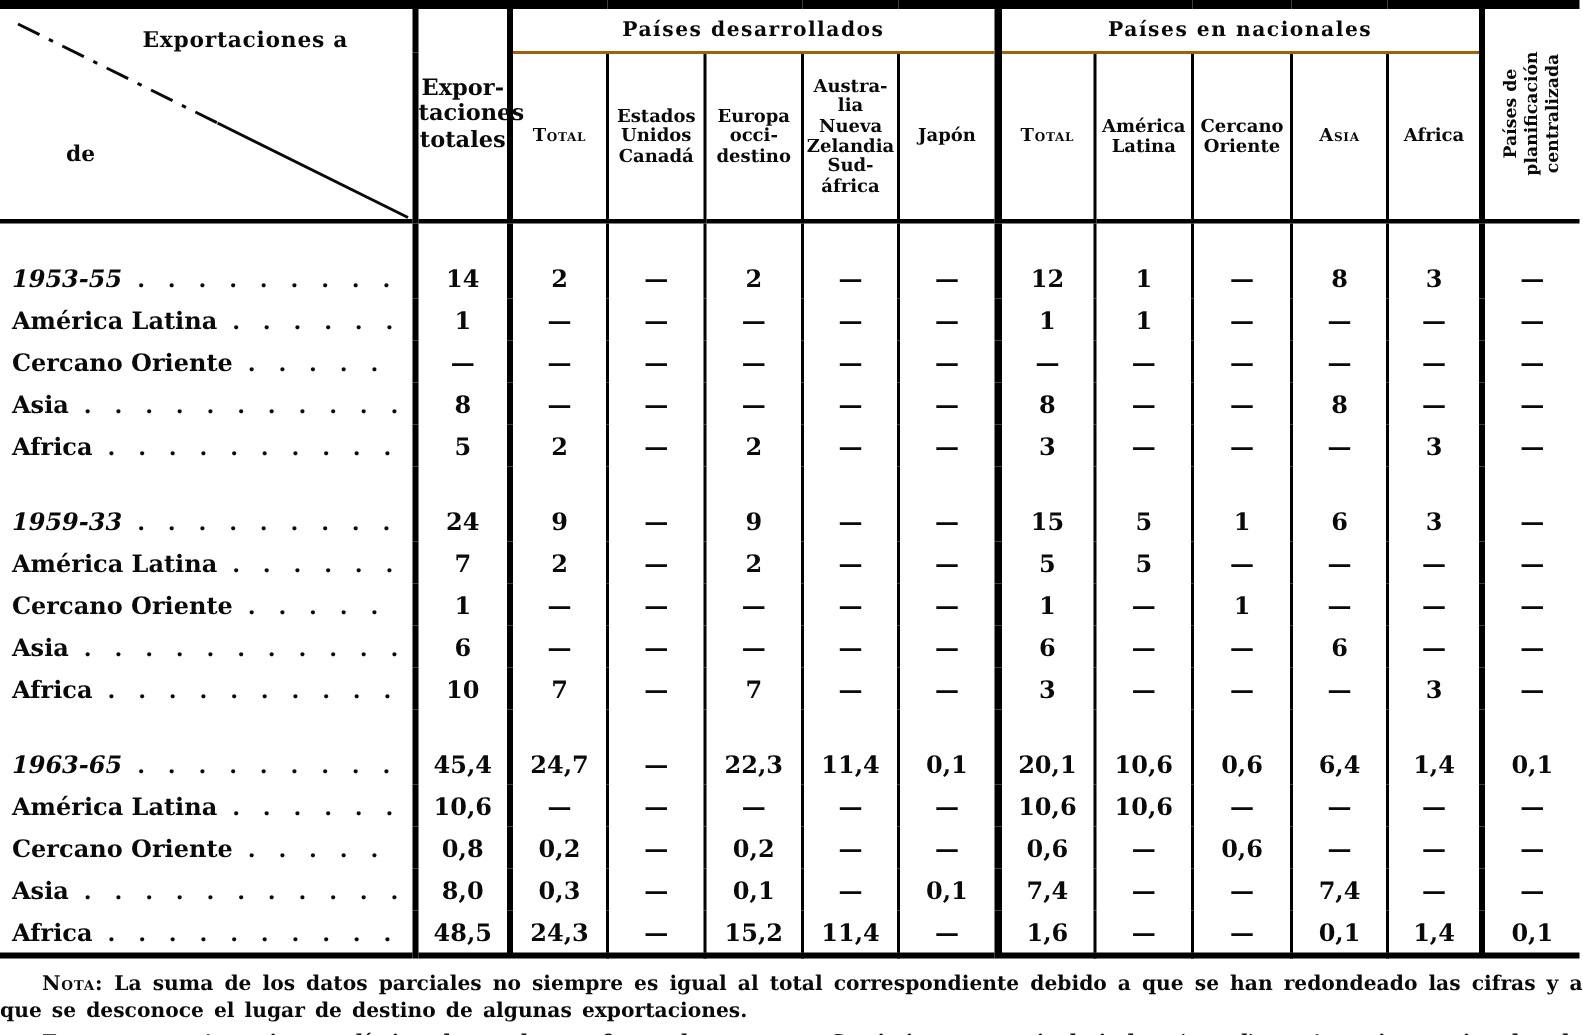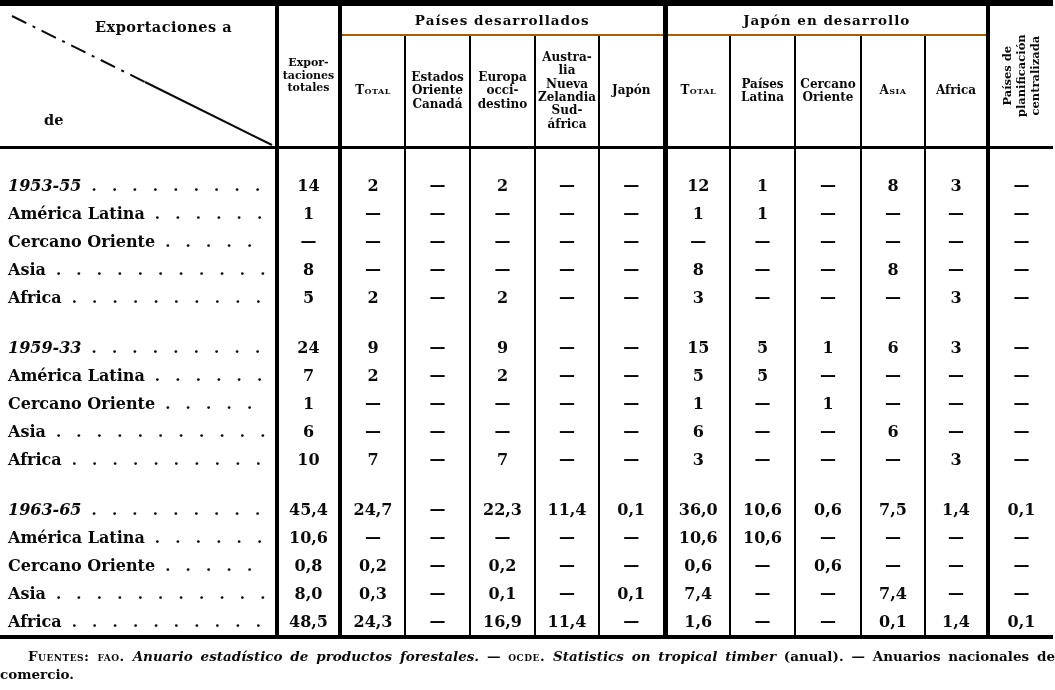--- a/index.html
+++ b/index.html
@@ -23,28 +23,28 @@
 
   
   thead th{vertical-align:middle;text-align:center;}
   th.corner,th.totales,th.vert,th.sub{border-bottom:3px solid #000;}
   th.grp{
     height:28px;font-size:13.5px;letter-spacing:1px;
     border-bottom:2px solid #a16207;
   }
   th.sub{height:110px;font-size:12px;line-height:1.12;}
   .hpre{white-space:pre-line;}
-  th.totales{font-size:11px;line-height:1.15;}
+  th.totales{font-size:15px;line-height:1.15;}
   .sc{font-variant:small-caps;}
   .subsc{font-variant:small-caps;font-size:13.5px;letter-spacing:.5px;}
 
   th.corner{position:relative;}
   .corner-box{position:relative;width:100%;height:140px;}
   .corner-top{position:absolute;top:12px;left:95px;font-size:14.5px;letter-spacing:.5px;}
-  .corner-bottom{position:absolute;bottom:18px;left:44px;font-size:14.5px;}
+  .corner-bottom{position:absolute;bottom:35px;left:44px;font-size:14.5px;}
   .diag{position:absolute;top:0;left:0;}
 
   th.vert{vertical-align:middle;}
   .vwrap{display:flex;align-items:center;justify-content:center;height:140px;}
   .vtext{
     transform:rotate(-90deg);white-space:pre-line;width:130px;
     font-size:11.5px;line-height:1.2;text-align:center;
   }
 
   
@@ -98,53 +98,53 @@
             <span class="corner-top">Exportaciones a</span>
             <span class="corner-bottom">de</span>
           </div>
         </th>
         <th class="totales bR4" rowspan="2">
           <div class="hpre">Expor-
 taciones
 totales</div>
         </th>
         <th class="grp bR5" colspan="5">Países desarrollados</th>
-        <th class="grp bR4" colspan="5">Japón en desarrollo</th>
+        <th class="grp bR4" colspan="5">Países en nacionales</th>
         <th class="vert" rowspan="2">
           <div class="vwrap">
               <div class="vtext">Países de
 planificación
 centralizada</div>
             </div>
         </th>
       </tr>
       <tr>
         <th class="sub subsc bR2">Total</th>
         <th class="sub bR2">
             <div class="hpre">Estados
-Oriente
+Unidos
 Canadá</div>
           </th>
         <th class="sub bR2">
             <div class="hpre">Europa
 occi-
 destino</div>
           </th>
         <th class="sub bR2">
             <div class="hpre">Austra-
 lia
 Nueva
 Zelandia
 Sud-
 áfrica</div>
           </th>
         <th class="sub bR5">Japón</th>
         <th class="sub subsc bR2">Total</th>
         <th class="sub bR2">
-            <div class="hpre">Países
+            <div class="hpre">América
 Latina</div>
           </th>
         <th class="sub bR2">
             <div class="hpre">Cercano
 Oriente</div>
           </th>
         <th class="sub subsc bR2">Asia</th>
         <th class="sub bR4">Africa</th>
       </tr>
     </thead>
@@ -356,24 +356,24 @@
               <span class="lab it">1963-65</span>
               <span class="leaders">. . . . . . . . . . . . . . . . . . . . . . . .</span>
             </div>
           </td>
           <td class="val bR4">45,4</td>
           <td class="val bR2">24,7</td>
           <td class="val bR2">—</td>
           <td class="val bR2">22,3</td>
           <td class="val bR2">11,4</td>
           <td class="val bR5">0,1</td>
-          <td class="val bR2">36,0</td>
+          <td class="val bR2">20,1</td>
           <td class="val bR2">10,6</td>
           <td class="val bR2">0,6</td>
-          <td class="val bR2">7,5</td>
+          <td class="val bR2">6,4</td>
           <td class="val bR4">1,4</td>
           <td class="val">0,1</td>
         </tr>
         <tr class="data-row">
           <td class="lbl bR4">
             <div class="lblwrap">
               <span class="lab">América Latina</span>
               <span class="leaders">. . . . . . . . . . . . . . . . . . . . . . . .</span>
             </div>
           </td>
@@ -433,29 +433,30 @@
         <tr class="data-row">
           <td class="lbl bR4">
             <div class="lblwrap">
               <span class="lab">Africa</span>
               <span class="leaders">. . . . . . . . . . . . . . . . . . . . . . . .</span>
             </div>
           </td>
           <td class="val bR4">48,5</td>
           <td class="val bR2">24,3</td>
           <td class="val bR2">—</td>
-          <td class="val bR2">16,9</td>
+          <td class="val bR2">15,2</td>
           <td class="val bR2">11,4</td>
           <td class="val bR5">—</td>
           <td class="val bR2">1,6</td>
           <td class="val bR2">—</td>
           <td class="val bR2">—</td>
           <td class="val bR2">0,1</td>
           <td class="val bR4">1,4</td>
           <td class="val">0,1</td>
         </tr>
       </tbody>
   </table>
 
   <div class="notes">
+    <p><span class="sc">Nota:</span> <span>La suma de los datos parciales no siempre es igual al total correspondiente debido a que se han redondeado las cifras y a que se desconoce el lugar de destino de algunas exportaciones.</span></p>
     <p><span class="sc">Fuentes:</span> <span class="sc">fao.</span> <span class="it">Anuario estadístico de productos forestales.</span> <span>—</span> <span class="sc">ocde.</span> <span class="it">Statistics on tropical timber</span> <span>(anual). —</span> <span>Anuarios nacionales de comercio.</span></p>
   </div>
 </div>
 
 </body></html>

